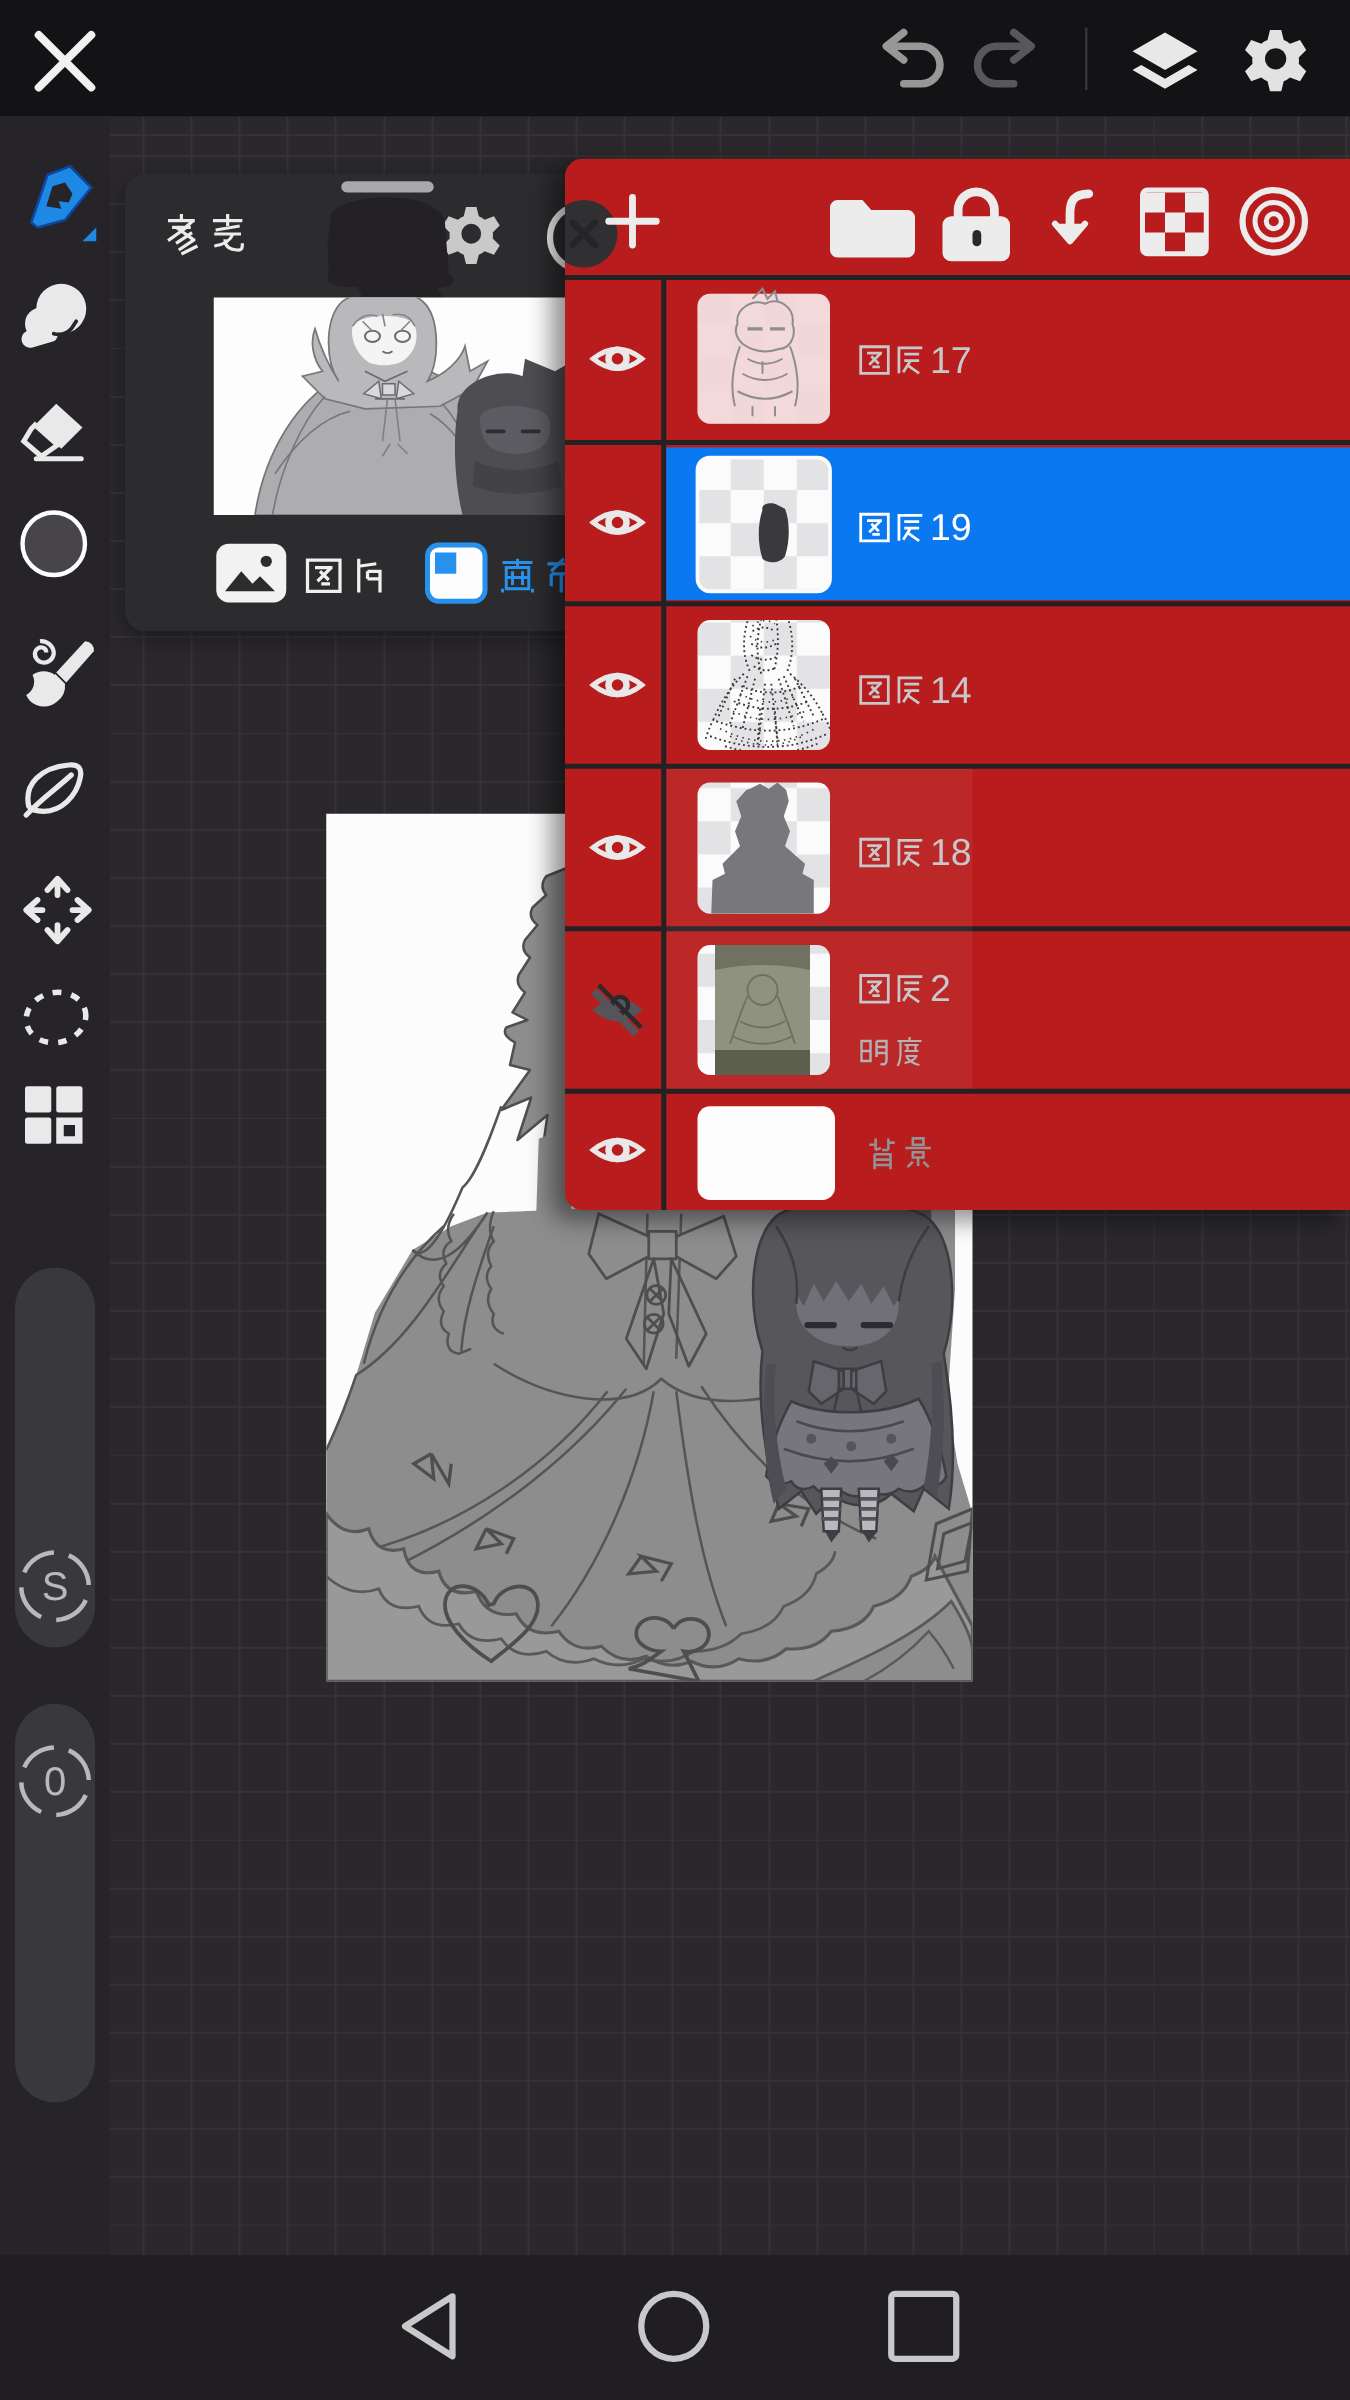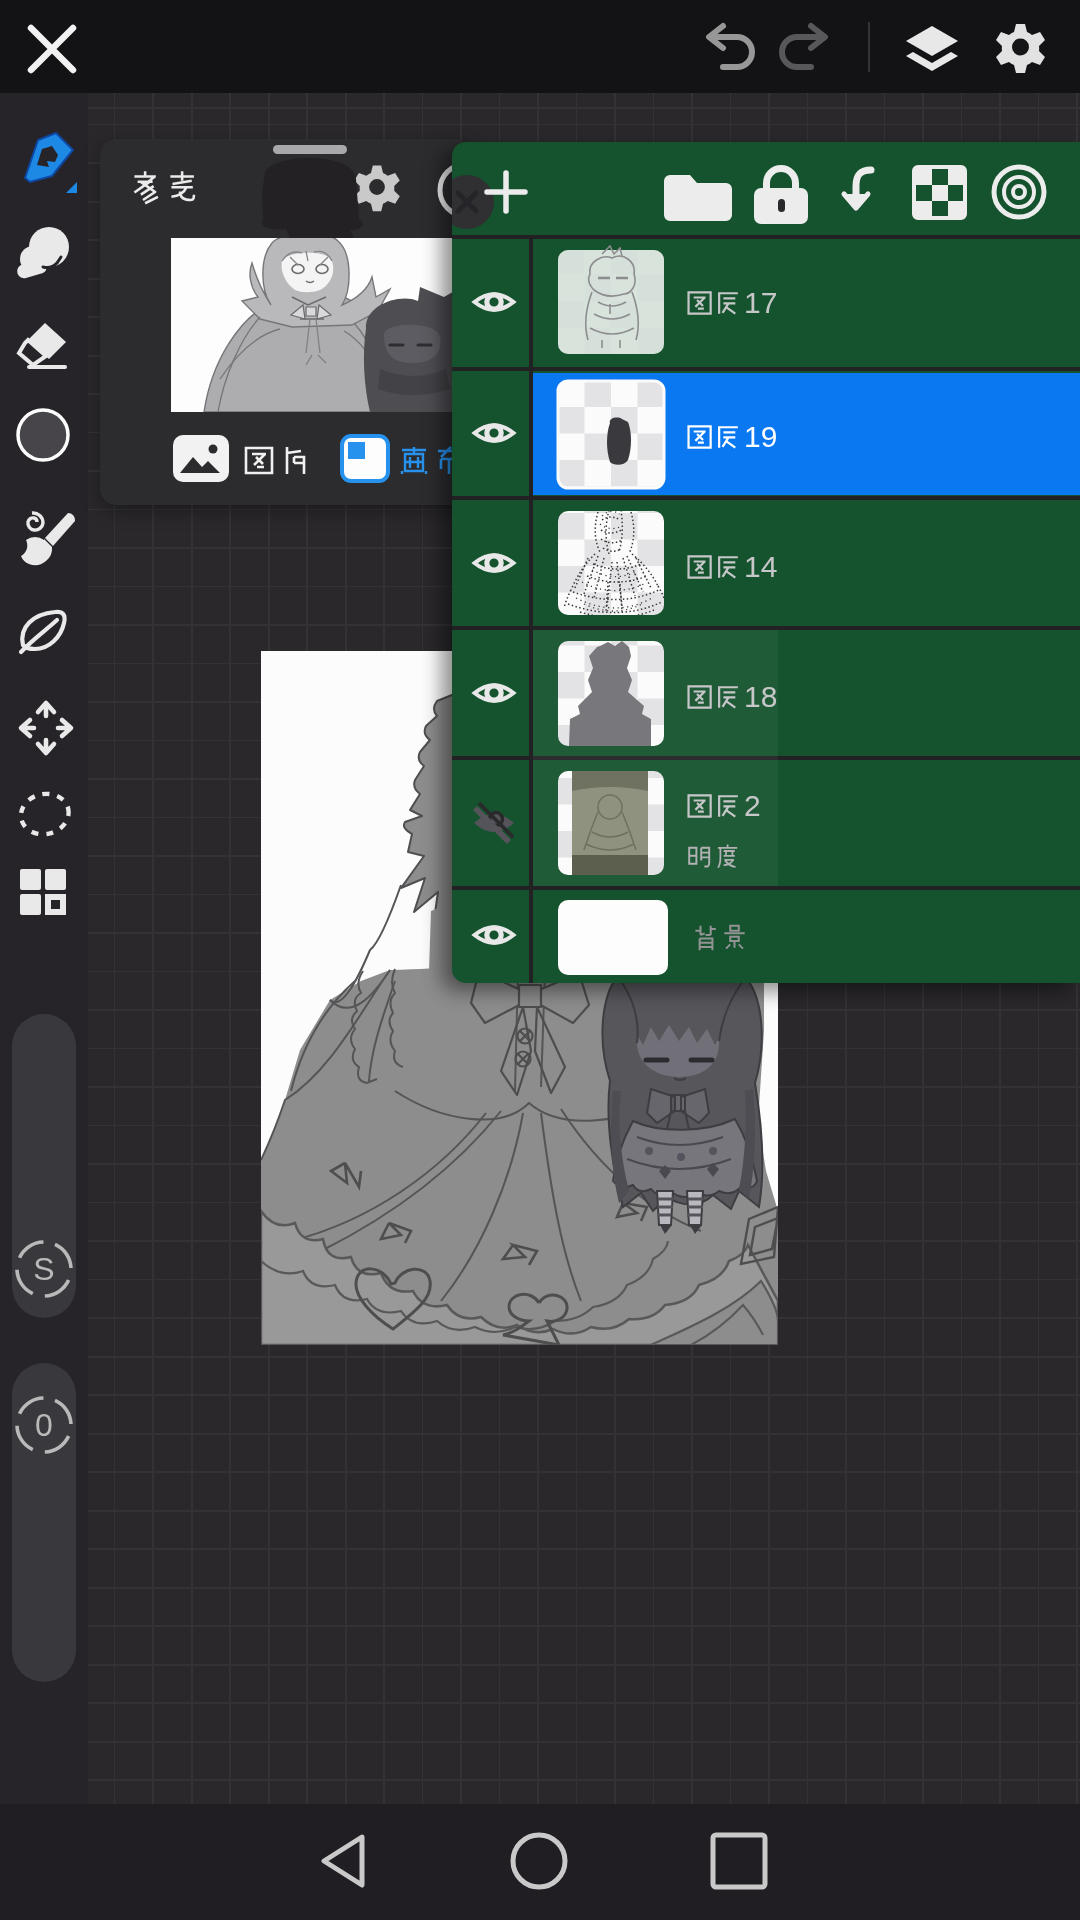--- a/index.html
+++ b/index.html
@@ -326,21 +326,21 @@
             <use href="#g-hua"></use>
           </g>
       <g transform="translate(34,0)">
             <use href="#g-bu"></use>
           </g>
     </g>
   </g>
 </svg>
 </div>
 
-<div class="abs" id="layers" style="left:452px;top:142px;width:628px;height:841px;background:#14532d;border-radius:14px 0 0 14px;box-shadow:-10px 8px 20px rgba(0,0,0,0.45);">
+<div class="abs" id="layers" style="left:452px;top:127px;width:628px;height:841px;background:#b91c1c;border-radius:14px 0 0 14px;box-shadow:-10px 8px 20px rgba(0,0,0,0.45);">
 <svg width="628" height="841" viewBox="0 0 628 841">
 <defs>
 <pattern id="chk" width="53" height="53" patternUnits="userSpaceOnUse">
   <rect width="53" height="53" fill="#fbfbfb"></rect>
   <rect width="26.5" height="26.5" fill="#e3e3e5"></rect>
   <rect x="26.5" y="26.5" width="26.5" height="26.5" fill="#e3e3e5"></rect>
 </pattern>
 <g id="eye">
   <path d="M-19.5 0 Q0 -15.5 19.5 0 Q0 15.5 -19.5 0 Z" fill="none" stroke-width="4"></path>
   <circle r="7.2" fill="none" stroke-width="5.2"></circle>

